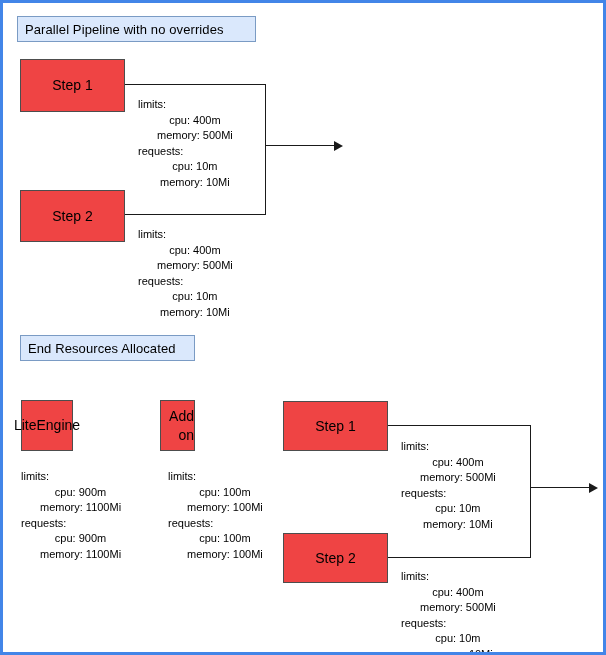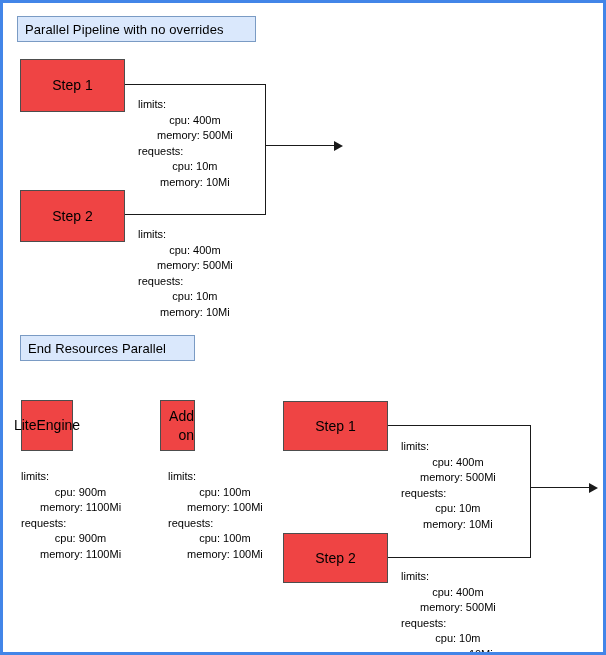--- a/index.html
+++ b/index.html
@@ -110,21 +110,21 @@
 
   <div class="res-block" style="left:135px; top:224px;">
     <span class="key">limits:</span>
     <span class="ind">cpu: 400m</span>
     <span class="ind">memory: 500Mi</span>
     <span class="key">requests:</span>
     <span class="ind">cpu: 10m</span>
     <span class="ind">memory: 10Mi</span>
   </div>
 
-  <div class="section-title" style="left:17px; top:332px; width:175px; height:26px;">End Resources Parallel</div>
+  <div class="section-title" style="left:17px; top:332px; width:175px; height:26px;">End Resources Allocated</div>
 
   <div class="node-box" style="left:18px; top:397px; width:52px; height:51px; flex-direction:row;">
     <span>Lite</span>
     <span>Engine</span>
   </div>
 
   <div class="node-box" style="left:157px; top:397px; width:35px; height:51px;">Add on</div>
 
   <div class="res-block" style="left:18px; top:466px;">
     <span class="key">limits:</span>

